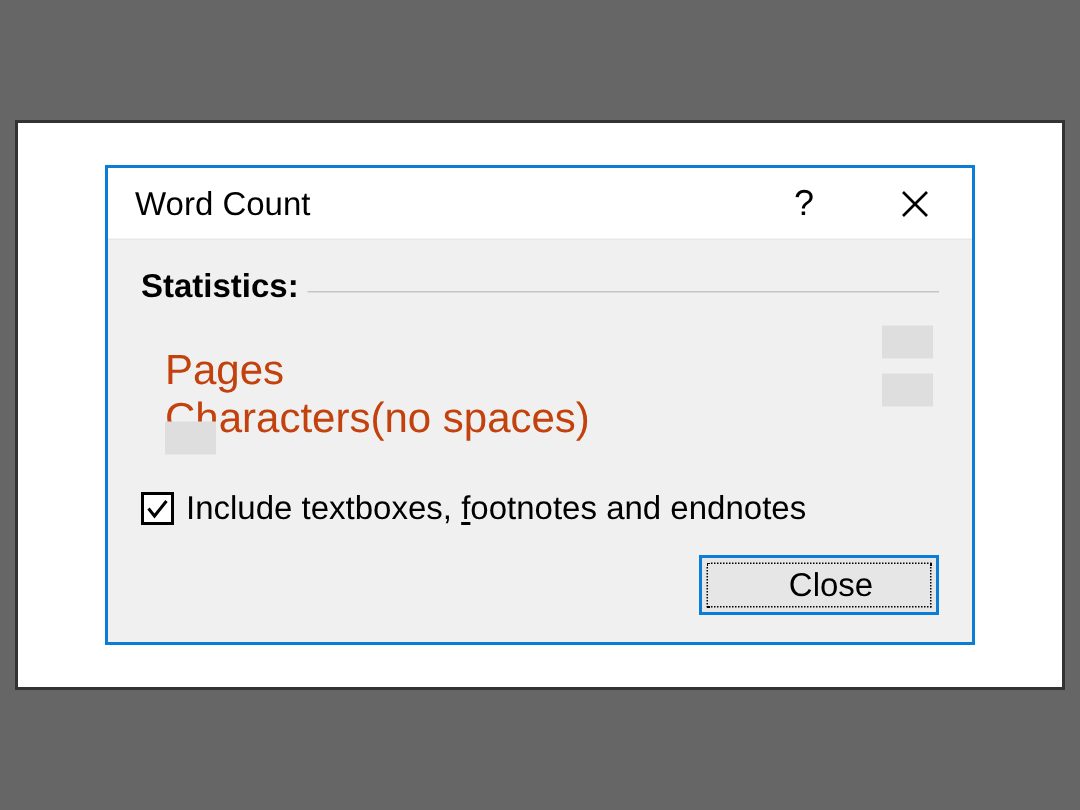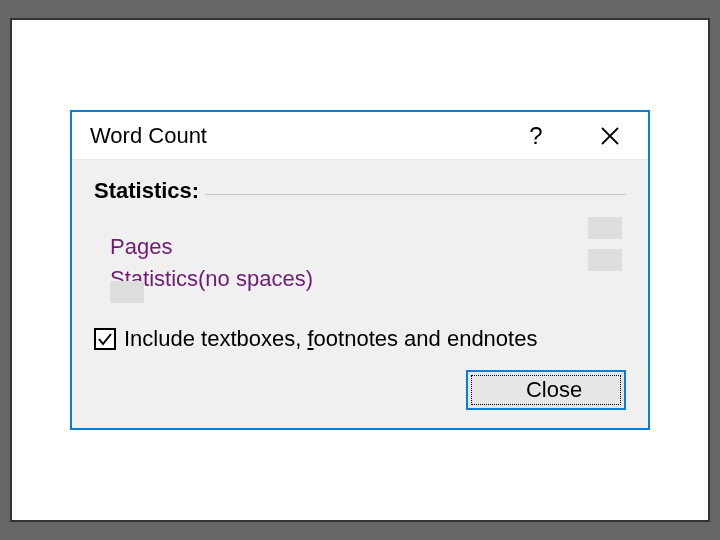--- a/index.html
+++ b/index.html
@@ -7,21 +7,21 @@
       width: 720px;
       height: 540px;
       background: #666;
       font-family: "Segoe UI", Arial, sans-serif;
       display: flex;
       align-items: center;
       justify-content: center;
     }
     .outer-frame {
       width: 700px;
-      height: 504px;
+      height: 380px;
       background: #fff;
       border: 2px solid #333;
       display: flex;
       align-items: center;
       justify-content: center;
     }
     .dialog {
       width: 580px;
       background: #f0f0f0;
       border: 2px solid #0a7dd6;
@@ -79,22 +79,22 @@
       padding-left: 16px;
       padding-right: 4px;
     }
     .stat-row {
       display: flex;
       align-items: center;
       justify-content: space-between;
       height: 32px;
     }
     .stat-label {
-      font-size: 22px;
-      color: #701a75;
+      font-size: 28px;
+      color: #c2410c;
       margin-top: 38px;
     }
     .stat-value {
       width: 34px;
       height: 22px;
       background: #dedede;
     }
     .checkbox-row {
       display: flex;
       align-items: center;
@@ -160,21 +160,21 @@
       <div class="section-header">
         <span class="section-label">Statistics:</span>
         <div class="section-line"></div>
       </div>
       <div class="stats-list">
         <div class="stat-row">
           <span class="stat-label">Pages</span>
           <span class="stat-value"></span>
         </div>
         <div class="stat-row">
-          <span class="stat-label">Statistics(no spaces)</span>
+          <span class="stat-label">Characters(no spaces)</span>
           <span class="stat-value"></span>
         </div>
         <div class="stat-row">
           <span class="stat-value"></span>
         </div>
       </div>
       <div class="checkbox-row">
         <div class="checkbox">
           <svg width="16" height="16" viewBox="0 0 16 16">
             <polyline points="2,8 6,13 14,3" fill="none" stroke="#000" stroke-width="2"></polyline>

